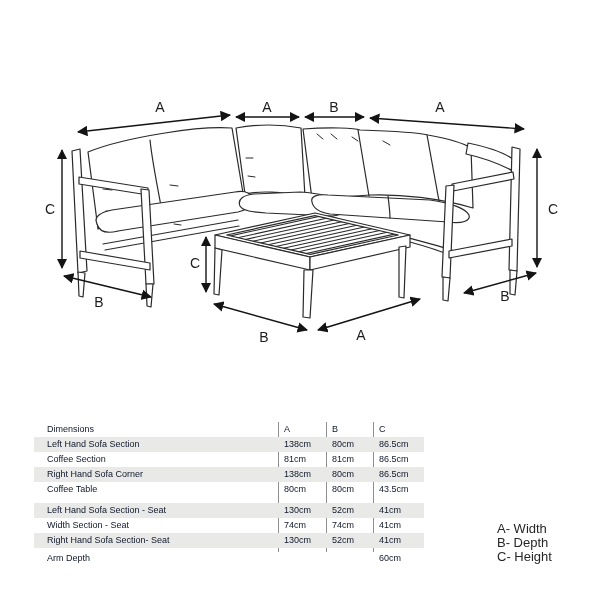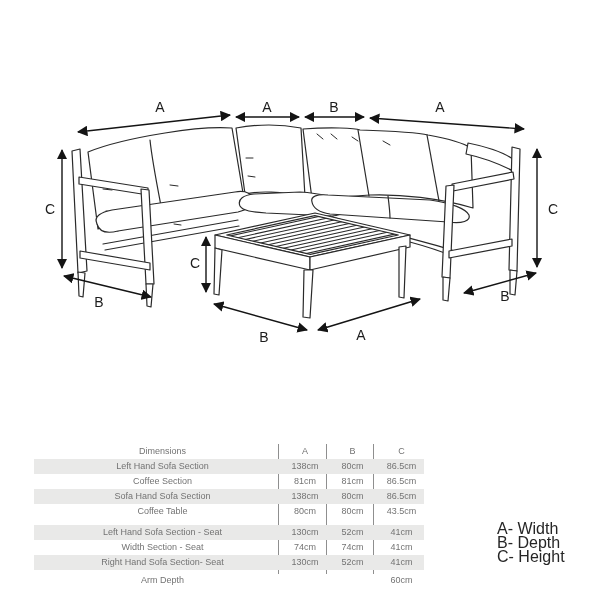--- a/index.html
+++ b/index.html
@@ -5,34 +5,34 @@
   * { margin:0; padding:0; box-sizing:border-box; }
   html,body { width:602px; height:602px; background:#ffffff; overflow:hidden;
               font-family:"Liberation Sans", sans-serif; }
   .page { position:relative; width:602px; height:602px; background:#fff; }
 
   
   .diagram-svg { position:absolute; left:0; top:0; width:602px; height:435px; }
   .dim-label { font-size:14px; fill:#1c1c1c; }
 
   
-  .dim-table { position:absolute; left:34px; top:444px; width:390px; color:#737373;text-align:center; }
+  .dim-table { position:absolute; left:34px; top:422px; width:390px; color:#0f172a; }
   .trow { position:relative; display:grid; grid-template-columns:244px 48px 47px 51px;
           align-items:center; height:15px; font-size:9px; line-height:12.5px; }
   .trow.head { height:15px; }
   .trow.shaded { background:#e9e9e8; }
   .cell-name { padding-left:13px; white-space:nowrap; }
   .cell-val  { padding-left:6px; white-space:nowrap; }
   .gap6 { height:6px; }
   .gap3 { height:3px; }
   .vline { position:absolute; top:0; width:1px; height:130px; background:#8f8f8f; }
   .vline.v1 { left:244px; } .vline.v2 { left:292px; } .vline.v3 { left:339px; }
 
   
-  .legend { position:absolute; left:497px; top:522px; font-size:16px; line-height:14px;
+  .legend { position:absolute; left:497px; top:522px; font-size:13px; line-height:14px;
             color:#262626; }
 </style>
 </head>
 <body>
 
 <div class="page">
 
   <svg class="diagram-svg" viewBox="0 0 602 435" xmlns="http://www.w3.org/2000/svg">
     <defs>
       <marker id="ah" viewBox="0 0 10 10" refX="9" refY="5" markerWidth="7.5" markerHeight="7.5" orient="auto-start-reverse">
@@ -179,21 +179,21 @@
       <div class="cell-val">80cm</div>
       <div class="cell-val">86.5cm</div>
     </div>
     <div class="trow">
       <div class="cell-name">Coffee Section</div>
       <div class="cell-val">81cm</div>
       <div class="cell-val">81cm</div>
       <div class="cell-val">86.5cm</div>
     </div>
     <div class="trow shaded">
-      <div class="cell-name">Sofa Hand Sofa Section</div>
+      <div class="cell-name">Right Hand Sofa Corner</div>
       <div class="cell-val">138cm</div>
       <div class="cell-val">80cm</div>
       <div class="cell-val">86.5cm</div>
     </div>
     <div class="trow">
       <div class="cell-name">Coffee Table</div>
       <div class="cell-val">80cm</div>
       <div class="cell-val">80cm</div>
       <div class="cell-val">43.5cm</div>
     </div>

